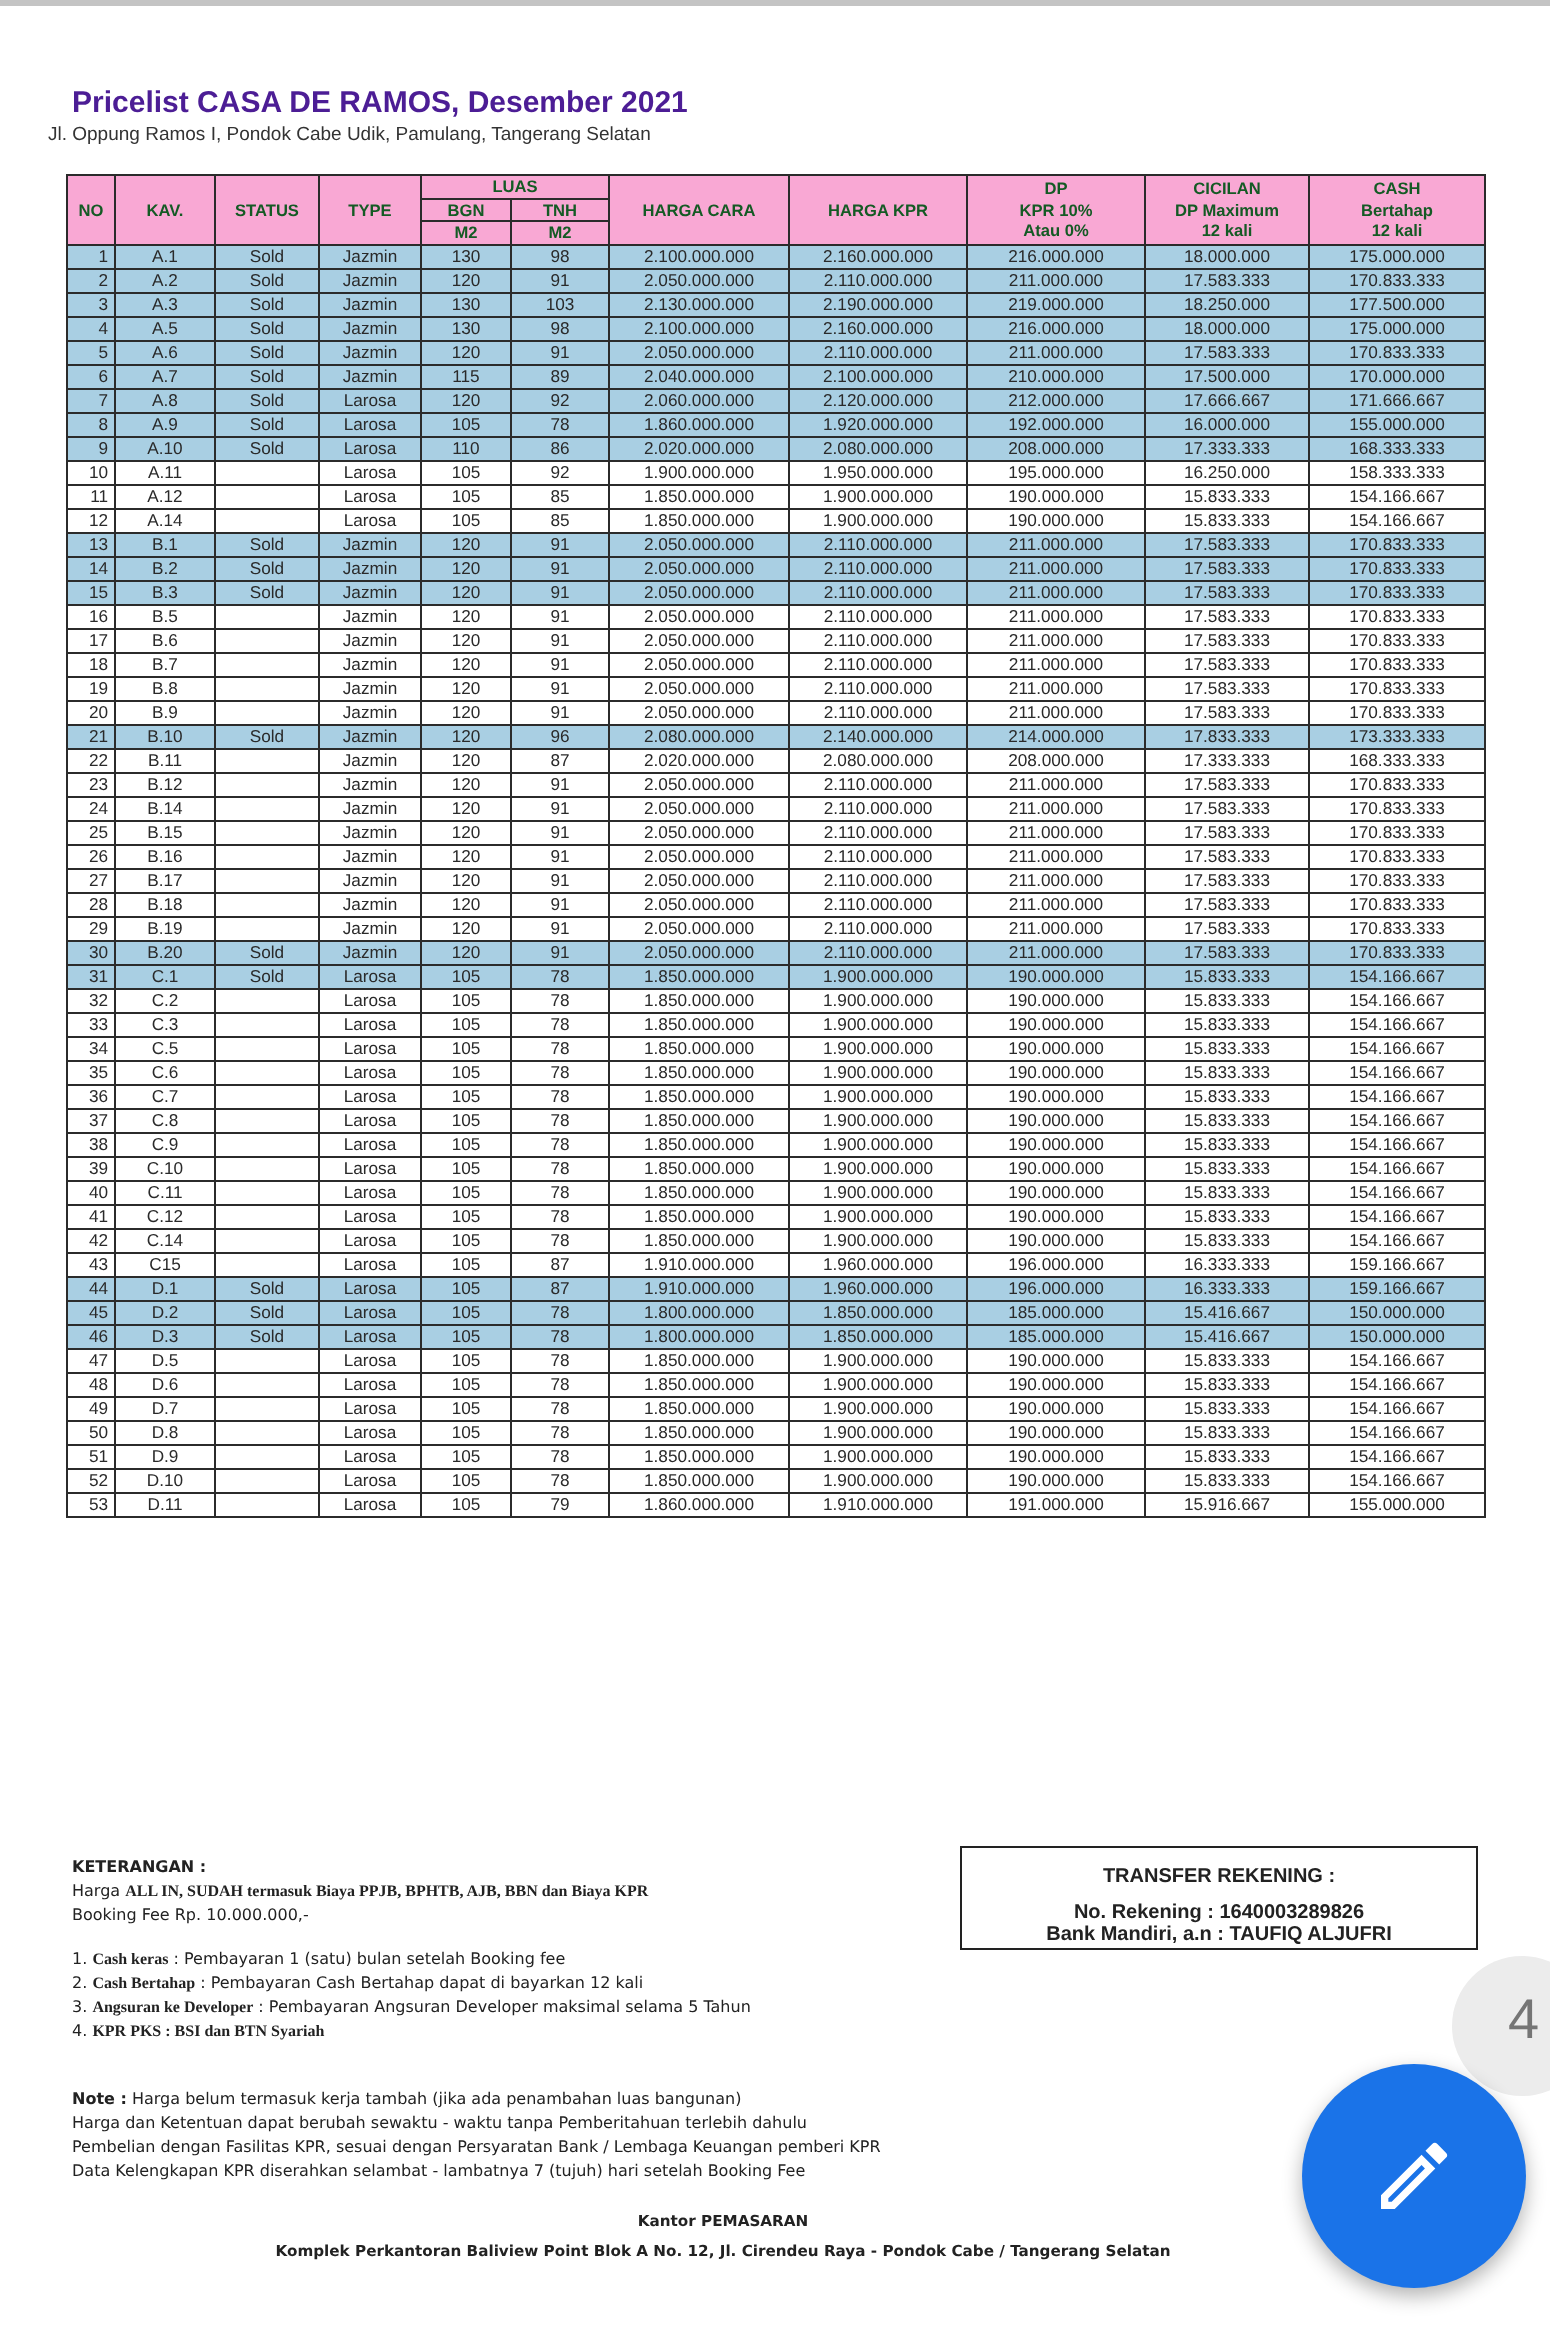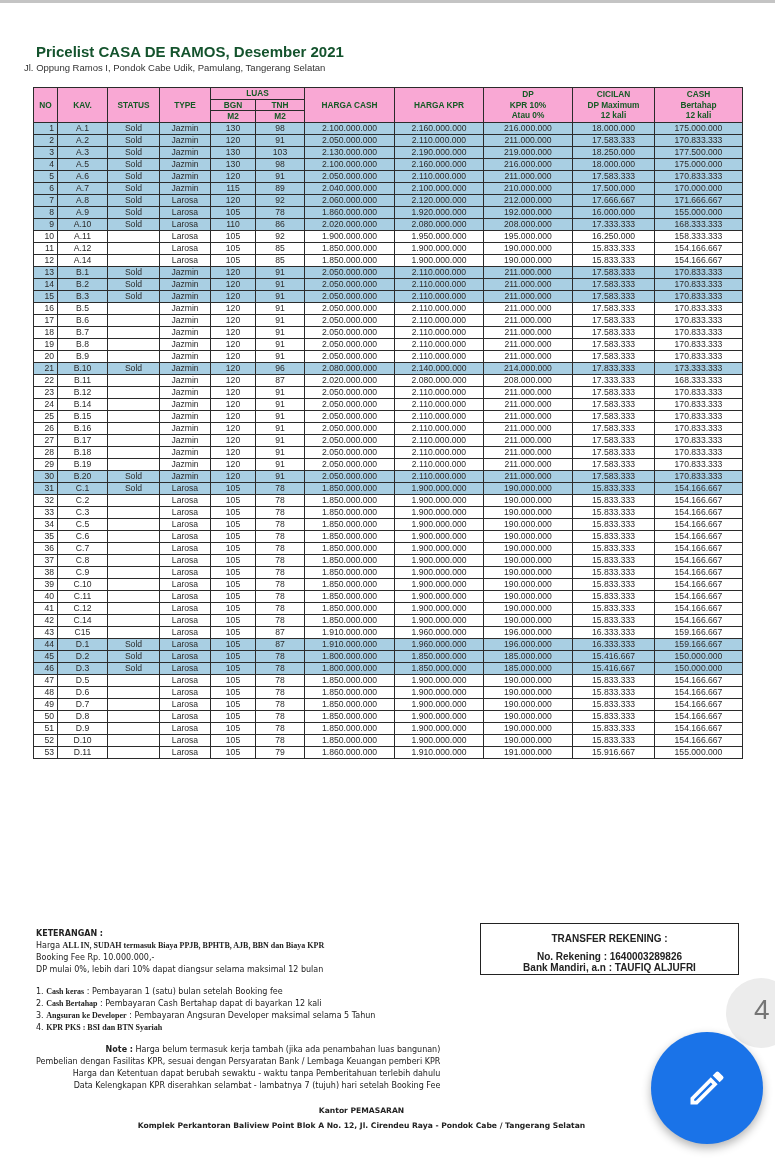--- a/index.html
+++ b/index.html
@@ -1,35 +1,35 @@
 <!DOCTYPE html>
 <html><head>
 <meta charset="utf-8">
 <style>
   html, body { margin:0; padding:0; }
   body { width:775px; height:1172px; background:#ffffff; position:relative; overflow:hidden;
          font-family:"Liberation Sans", sans-serif; color:#1a1a1a; }
   .topbar { position:absolute; left:0; top:0; width:775px; height:3px; background:#c4c4c4; }
-  .title { position:absolute; left:36px; top:43px; font-size:15px; font-weight:bold; color:#14532d; }
+  .title { position:absolute; left:36px; top:43px; font-size:15px; font-weight:bold; color:#4c1d95; }
   .subtitle { position:absolute; left:24px; top:62px; font-size:9.5px; color:#333; }
   table.price { position:absolute; left:33px; top:87px; border-collapse:collapse; table-layout:fixed;
                 font-size:8.6px; width:709px; }
   table.price th, table.price td { border:1px solid #2b2b2b; padding:0; text-align:center; white-space:nowrap; overflow:hidden; }
   table.price th { background:#f9a8d4; color:#145a24; font-weight:bold; font-size:8.3px; line-height:10.5px; }
   table.price thead tr { height:11.5px; }
   table.price tbody tr { height:11.93px; }
   table.price td { color:#2a2a2a; line-height:11px; }
   table.price tr.sold td { background:#a9cfe3; }
   table.price td.no { text-align:right; padding-right:3px; }
   .hdr-multi { line-height:11px; }
   .notes { position:absolute; left:36px; top:896px; font-family:"DejaVu Sans", sans-serif; font-size:8px; color:#222; line-height:12px;margin-top:32px; }
   .notes .h { font-weight:bold; }
   .notes b { font-weight:bold;font-family:Liberation Serif, serif; }
   .notes .gap { height:10px; }
-  .note2 { position:absolute; left:36px; top:1044px; font-family:"DejaVu Sans", sans-serif; font-size:8px; color:#222; line-height:12px;text-align:right; }
+  .note2 { position:absolute; left:36px; top:1044px; font-family:"DejaVu Sans", sans-serif; font-size:8px; color:#222; line-height:12px; }
   .office { position:absolute; left:0; width:775px; text-align:center; font-family:"DejaVu Sans", sans-serif; font-size:7.6px; font-weight:bold; color:#222; }
   .office.o1 { top:1106px; left:-26px; width:775px; }
   .office.o2 { top:1121px; left:-26px; width:775px; }
   .transfer { position:absolute; left:480px; top:923px; width:257px; height:50px; border:1.5px solid #222;
               text-align:center; font-size:10px; font-weight:bold; color:#222; }
   .transfer .t1 { margin-top:9px; }
   .transfer .t2 { margin-top:7px; line-height:11px; }
   .page-badge { position:absolute; left:726px; top:978px; width:70px; height:70px; border-radius:35px;
                 background:#ececec; }
   .page-badge span { position:absolute; left:28px; top:16px; font-size:28px; color:#757575; font-family:"Liberation Sans", sans-serif; }
@@ -59,21 +59,21 @@
       <col style="width:82px">
       <col style="width:88px">
   </colgroup>
   <thead>
     <tr>
       <th rowspan="3">NO</th>
       <th rowspan="3">KAV.</th>
       <th rowspan="3">STATUS</th>
       <th rowspan="3">TYPE</th>
       <th colspan="2">LUAS</th>
-      <th rowspan="3">HARGA CASH</th>
+      <th rowspan="3">HARGA CARA</th>
       <th rowspan="3">HARGA KPR</th>
       <th rowspan="3" class="hdr-multi">
         <div>DP</div>
         <div>KPR 10%</div>
         <div>Atau 0%</div>
       </th>
       <th rowspan="3" class="hdr-multi">
         <div>CICILAN</div>
         <div>DP Maximum</div>
         <div>12 kali</div>
@@ -783,32 +783,31 @@
         <td>15.916.667</td>
         <td>155.000.000</td>
       </tr>
     </tbody>
 </table>
 
 <div class="notes">
   <div class="h">KETERANGAN :</div>
   <div><span>Harga </span><b>ALL IN, SUDAH termasuk Biaya PPJB, BPHTB, AJB, BBN dan Biaya KPR</b></div>
   <div>Booking Fee Rp. 10.000.000,-</div>
-  <div>DP mulai 0%, lebih dari 10% dapat diangsur selama maksimal 12 bulan</div>
   <div class="gap"></div>
   <div><span>1. </span><b>Cash keras</b><span> : Pembayaran  1 (satu) bulan setelah Booking fee</span></div>
   <div><span>2. </span><b>Cash Bertahap</b><span> : Pembayaran Cash Bertahap dapat di bayarkan 12 kali</span></div>
   <div><span>3. </span><b>Angsuran ke Developer</b><span> : Pembayaran Angsuran Developer maksimal selama 5 Tahun</span></div>
   <div><span>4. </span><b>KPR PKS : BSI dan BTN Syariah</b><span></span></div>
 </div>
 
 <div class="note2">
   <div><b>Note :</b><span> Harga belum termasuk kerja tambah (jika ada penambahan luas bangunan)</span></div>
+  <div>Harga dan Ketentuan dapat berubah sewaktu - waktu tanpa Pemberitahuan terlebih dahulu</div>
   <div>Pembelian dengan Fasilitas KPR, sesuai dengan Persyaratan Bank / Lembaga Keuangan pemberi KPR</div>
-  <div>Harga dan Ketentuan dapat berubah sewaktu - waktu tanpa Pemberitahuan terlebih dahulu</div>
   <div>Data Kelengkapan KPR diserahkan selambat - lambatnya 7 (tujuh) hari setelah Booking Fee</div>
 </div>
 
 <div class="transfer">
   <div class="t1">TRANSFER REKENING :</div>
   <div class="t2">No. Rekening : 1640003289826</div>
   <div style="line-height:11px;">Bank Mandiri, a.n : TAUFIQ ALJUFRI</div>
 </div>
 
 <div class="office o1">Kantor PEMASARAN</div>

